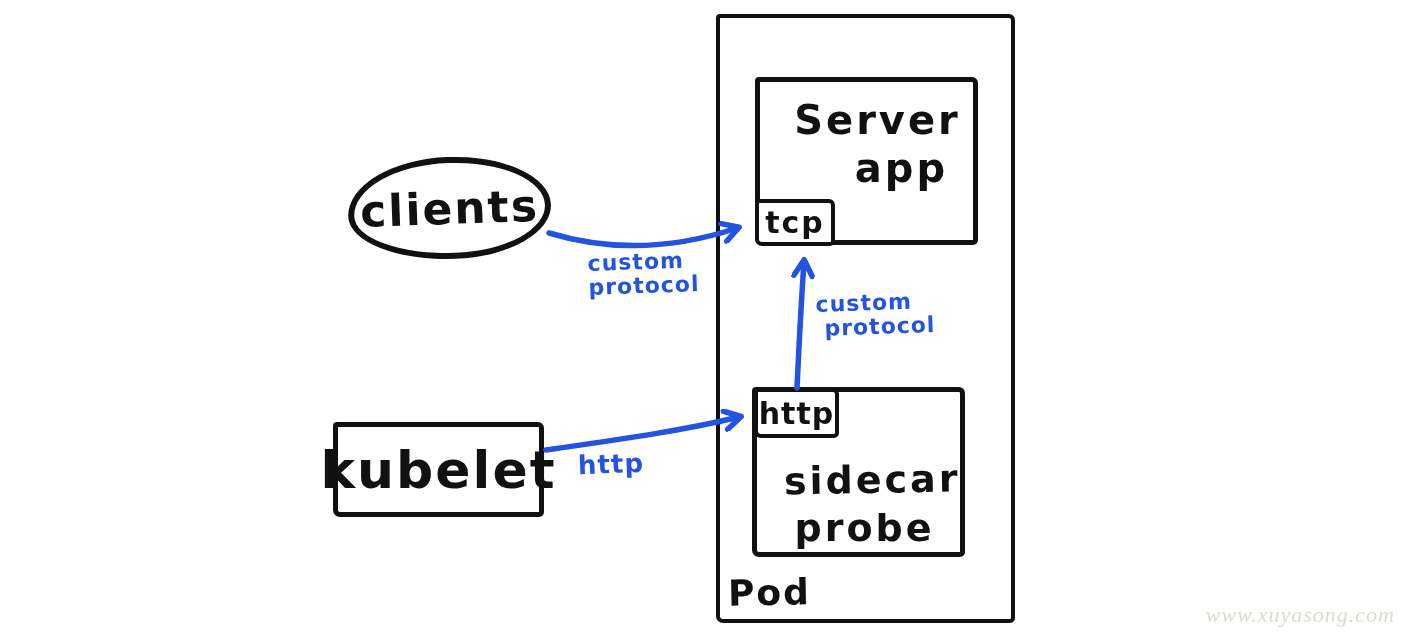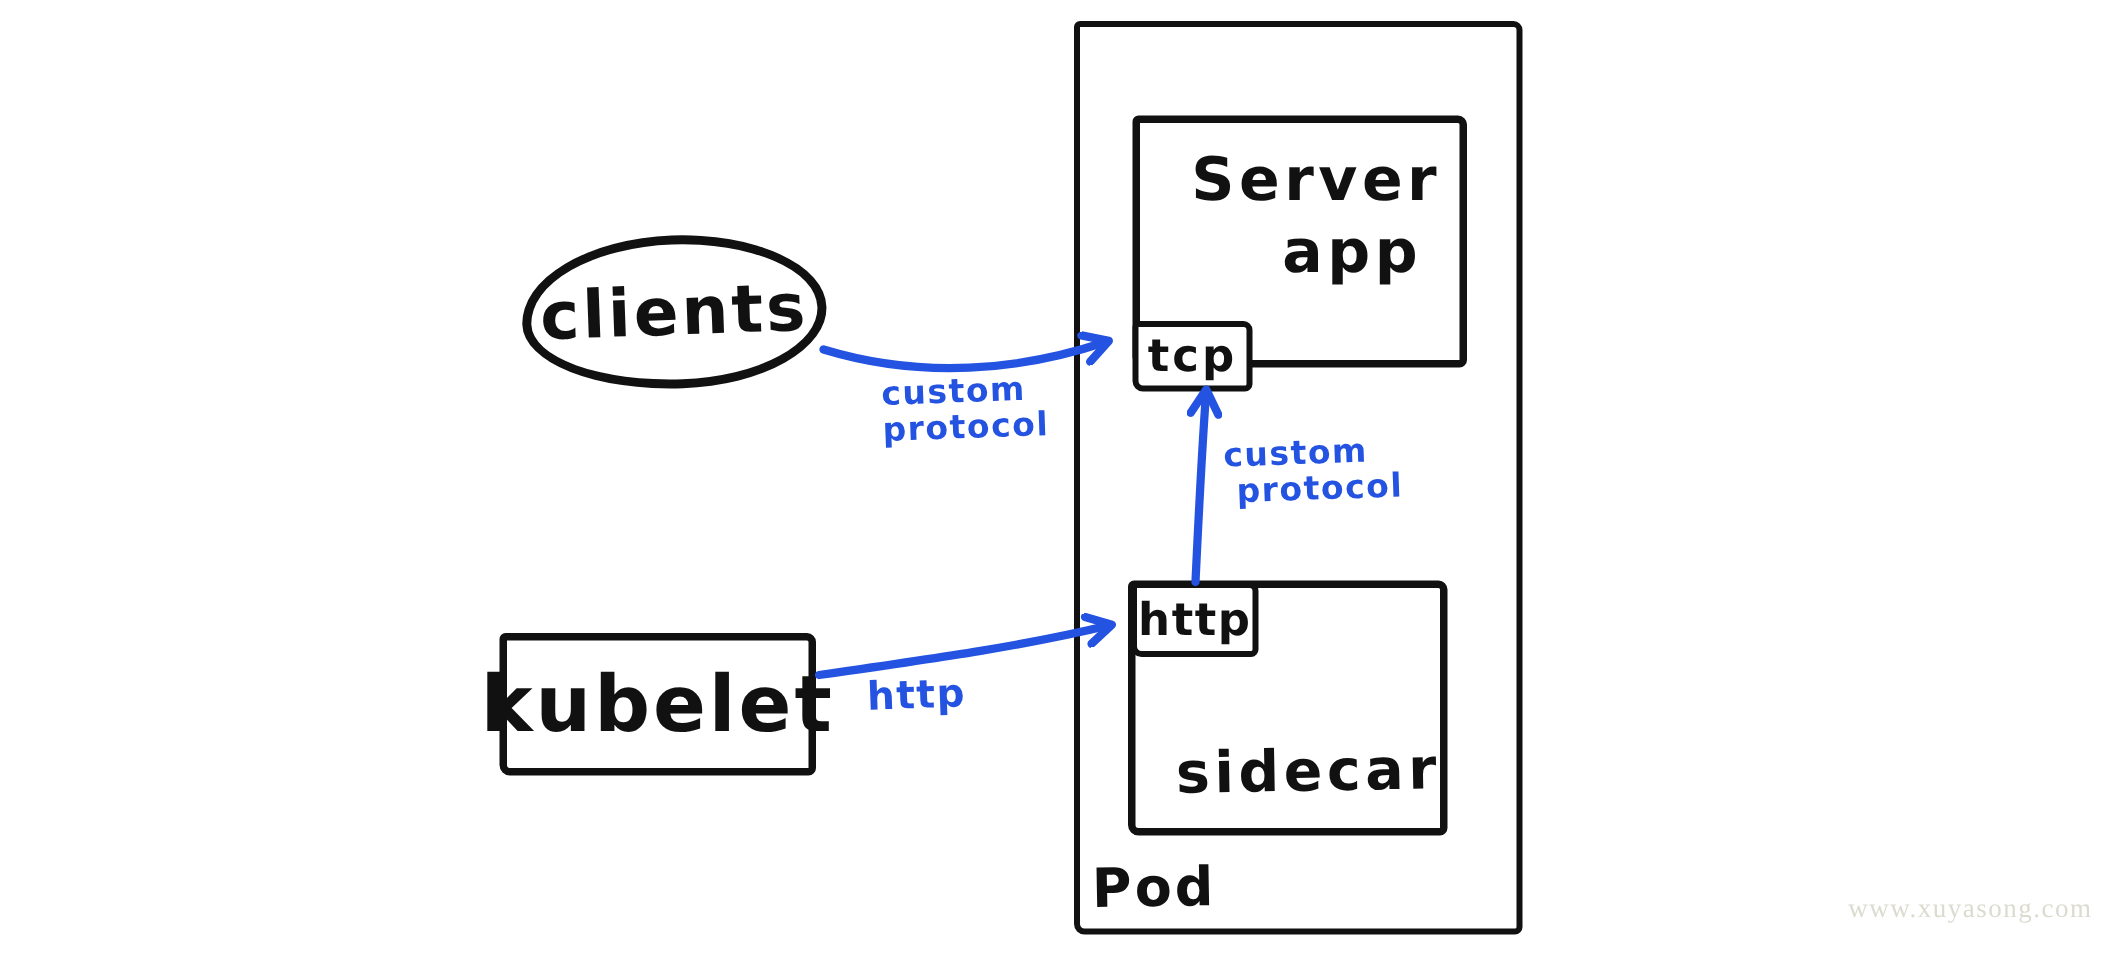--- a/index.html
+++ b/index.html
@@ -53,40 +53,39 @@
     font-size: 40px;
     font-weight: bold;
     line-height: 1.2;
     letter-spacing: 3px;
     text-align: center;
     padding-left: 22px;
   }
   .server-box .line2 { transform: translateX(6px); margin-left: 36px; }
   
   .tcp-box {
-    left: 755px; top: 214px;
+    left: 755px; top: 199px;
     width: 80px; height: 47px;
     border-width: 4px;
     display: flex;
     align-items: center;
     justify-content: center;
     font-size: 30px;
     font-weight: bold;
     letter-spacing: 2px;
     z-index: 3;
   }
   
   .sidecar-box {
     left: 752px; top: 387px;
     width: 213px; height: 170px;
     display: flex;
     flex-direction: column;
     align-items: center;
     justify-content: flex-end;
-    padding-bottom: 14px;
     font-size: 38px;
     font-weight: bold;
     line-height: 1.25;
     letter-spacing: 3px;
     text-align: center;
   }
   .sidecar-box .line1 { transform: translateX(14px) rotate(-1deg); }
   .sidecar-box .line2 { transform: translateX(6px); }
   
   .http-box {
@@ -152,25 +151,26 @@
   .edge-path, .arrowhead {
     stroke: var(--arrow, #2353e0);
     fill: none;
     stroke-linecap: round;
     stroke-linejoin: round;
   }
   .edge-path { stroke-width: 5.5; }
   
   .watermark {
     position: absolute;
-    right: 22px; bottom: 28px;
+    right: 22px; bottom: 16px;
     font-family: "Liberation Serif", serif;
-    font-size: 18px;
+    font-size: 22px;
     letter-spacing: 1px;
     color: var(--watermark, #dcdbd0);
+    font-style: italic;
   }
 </style>
 </head>
 <body>
 
 <div id="canvas">
 
   <div class="node rect pod-box"></div>
   <div class="pod-label">Pod</div>
 
@@ -178,20 +178,21 @@
     <span class="line1">Server</span>
     <span class="line2">app</span>
   </div>
 
   <div class="node rect tcp-box">
     <span>tcp</span>
   </div>
 
   <div class="node rect sidecar-box">
     <span class="line1">sidecar</span>
+    <span class="line2">probe</span>
   </div>
 
   <div class="node rect http-box">
     <span>http</span>
   </div>
 
   <div class="node clients-ellipse">
     <span>clients</span>
   </div>
 

